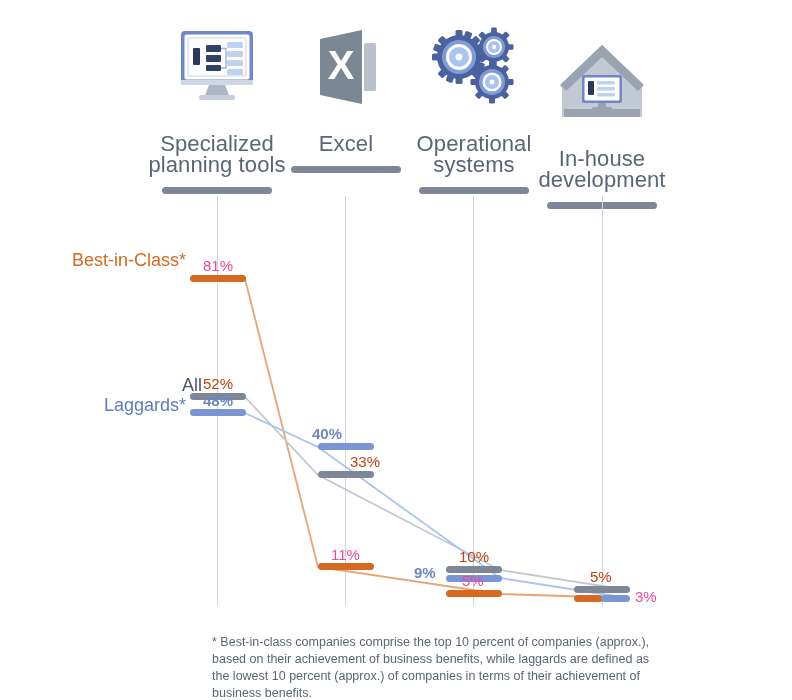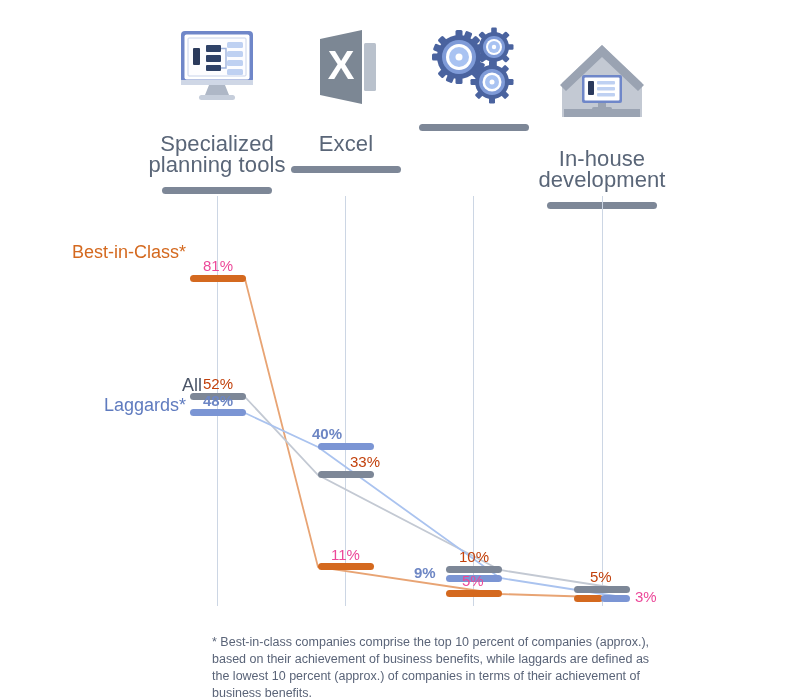--- a/index.html
+++ b/index.html
@@ -160,20 +160,24 @@
               <rect x="14" y="-3" width="7.5" height="6" rx="1.2" transform="rotate(45)"></rect>
             </g>
             <circle r="13" fill="#7f9bd8"></circle>
             <circle r="9.5" fill="#ffffff"></circle>
             <circle r="7" fill="#a9c3f2"></circle>
             <circle r="2.5" fill="#ffffff"></circle>
           </g>
         </g>
       </svg>
     </div>
+    <div class="col-label">
+      <span>Operational</span><br>
+      <span>systems</span>
+    </div>
     <div class="col-rule"></div>
   </div>
 
   <div class="col-head" style="left:522px;top:37px;">
     <div class="col-icon">
       <svg class="icon-svg" width="92" height="86" viewBox="0 0 92 86">
         <path d="M46 6 L86 44 L86 78 L6 78 L6 44 Z" fill="#c3c9d3"></path>
         <path d="M46 6 L88 46 L82 52 L46 18 L10 52 L4 46 Z" fill="#9aa3b2"></path>
         <rect x="8" y="70" width="76" height="8" fill="#9aa3b2"></rect>
         <rect x="26" y="36" width="40" height="28" rx="2" fill="#6f87c9"></rect>
@@ -236,21 +240,21 @@
     <div class="bar orange" style="left:446px;top:590px;width:56px;"></div>
     <div class="vlabel orange" style="left:462px;top:572px;">5%</div>
 
     <div class="bar grey" style="left:574px;top:586px;width:56px;"></div>
     <div class="vlabel grey" style="left:590px;top:568px;">5%</div>
 
     <div class="bar orange" style="left:574px;top:595px;width:29px;"></div>
     <div class="bar blue" style="left:601px;top:595px;width:29px;"></div>
     <div class="vlabel orange" style="left:635px;top:588px;">3%</div>
 
-    <div class="sname orange" style="left:0px;top:242px;width:186px;text-align:right;">Best-in-Class*</div>
+    <div class="sname orange" style="left:0px;top:250px;width:186px;text-align:right;">Best-in-Class*</div>
     <div class="sname dark" style="left:16px;top:375px;width:186px;">All</div>
     <div class="sname blue" style="left:0px;top:395px;width:186px;">Laggards*</div>
 
   </div>
 
   <div id="footnote">* Best-in-class companies comprise the top 10 percent of companies (approx.), based on their achievement of business benefits, while laggards are defined as the lowest 10 percent (approx.) of companies in terms of their achievement of business benefits.</div>
 
 </div>
 
 </body></html>

